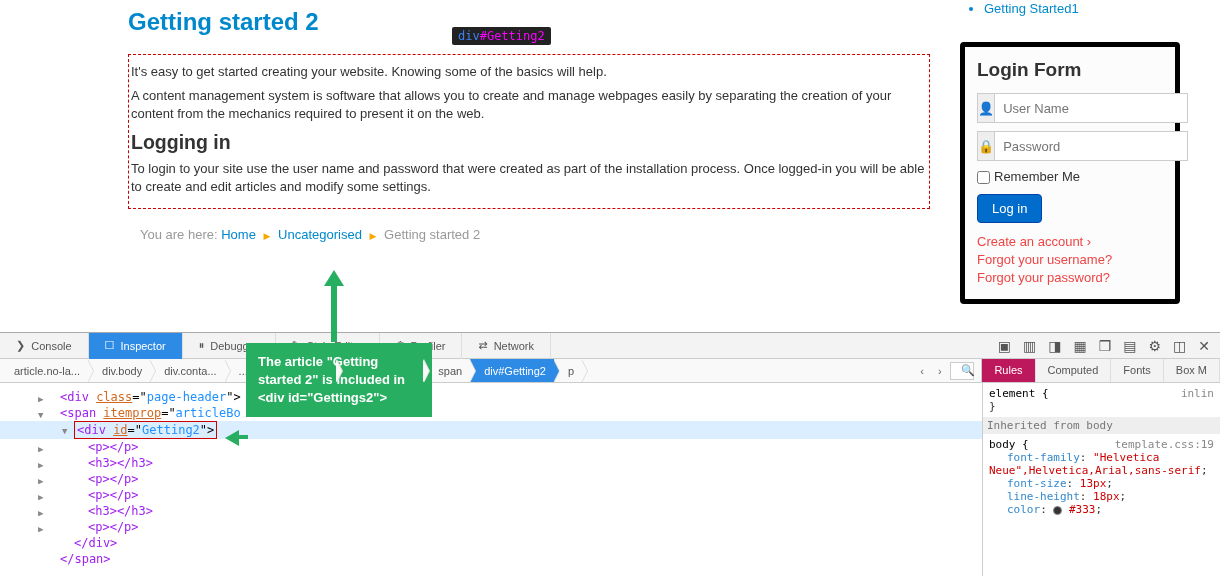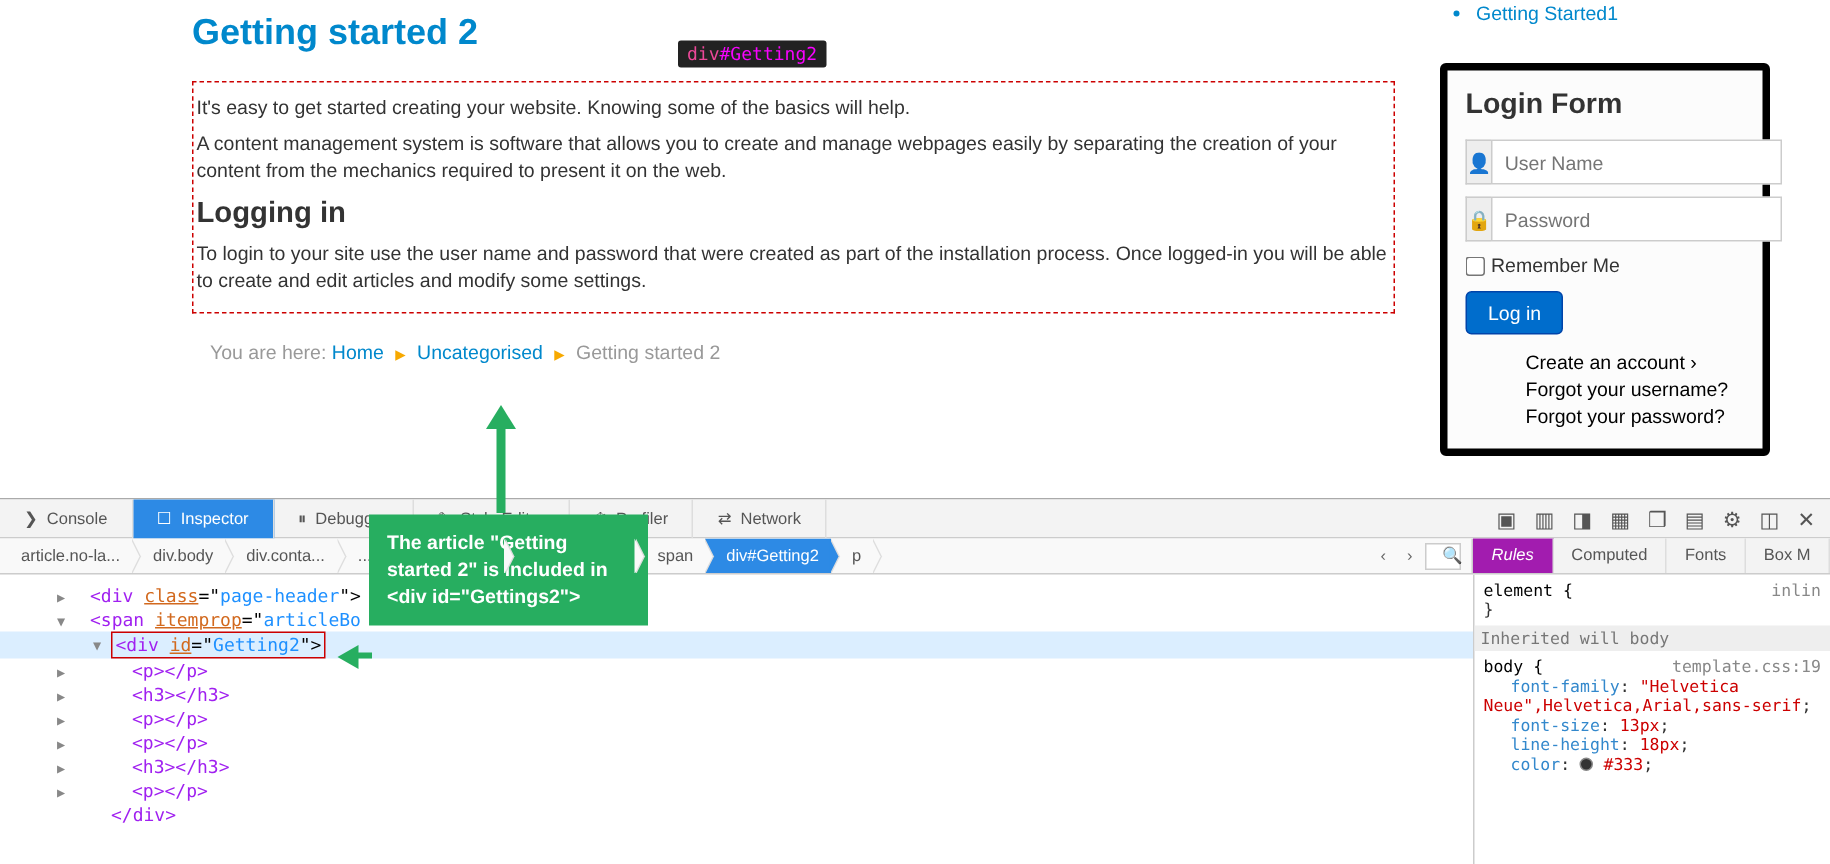--- a/index.html
+++ b/index.html
@@ -24,21 +24,21 @@
 .side-links a { color: #08c; text-decoration: none; }
 
 .login-box { border: 5px solid #000000; border-radius: 4px; padding: 12px; background: #fcfcfc; }
 .login-box h3 { font-size: 19px; font-weight: bold; margin-bottom: 12px; color: #333; }
 .input-wrap { display: flex; margin-bottom: 8px; }
 .input-addon { width: 26px; height: 30px; background: #eee; border: 1px solid #ccc; border-right: none; display: flex; align-items: center; justify-content: center; color: #555; }
 .input-wrap input { flex: 1; height: 30px; border: 1px solid #ccc; padding: 0 8px; font-size: 13px; color: #999; }
 .check-row { margin: 4px 0 10px 0; display: flex; align-items: flex-end; gap: 4px; }
 .login-btn { background: #006dcc; border: 1px solid #0044aa; color: #fff; padding: 6px 14px; border-radius: 4px; font-size: 13px; cursor: pointer; }
 .login-links { margin-top: 10px; }
-.login-links a { display: block; color: #000000; text-decoration: none; line-height: 18px; margin-left: 40px; }
+.login-links a { display: block; color: #ef4444; text-decoration: none; line-height: 18px; }
 
 
 .devtools { flex: 1; display: flex; flex-direction: column; border-top: 1px solid #aaa; background: #fff; font-family: Arial, sans-serif; font-size: 11px; }
 .dt-tabs { display: flex; align-items: center; height: 26px; border-bottom: 1px solid #ccc; background: #f3f3f3; }
 .dt-tab { padding: 0 16px; height: 26px; display: flex; align-items: center; gap: 6px; color: #555; border-right: 1px solid #ddd; cursor: pointer; }
 .dt-tab.active { background: #2d8ae5; color: #fff; }
 .dt-icons-right { margin-left: auto; display: flex; gap: 12px; padding-right: 10px; color: #555; }
 .dt-icons-right span { cursor: pointer; font-size: 14px; }
 
 .dt-breadcrumb { display: flex; align-items: center; height: 24px; border-bottom: 1px solid #ccc; background: #f9f9f9; font-size: 11px; color: #555; overflow: hidden; }
@@ -57,32 +57,32 @@
 .dt-dom .twisty { position: absolute; left: -12px; top: 2px; font-size: 9px; color: #888; cursor: pointer; }
 .dt-dom .tag { color: #a020f0; }
 .dt-dom .attr-name { color: #d2691e; text-decoration: underline; }
 .dt-dom .attr-val { color: #1e90ff; }
 .dt-dom .selected { background: #dbeeff; }
 .dt-dom .sel-box { border: 1px solid #c00; display: inline-block; padding: 0 2px; }
 
 .dt-css { width: 238px; border-left: 1px solid #ccc; display: flex; flex-direction: column; }
 .dt-css-tabs { display: flex; height: 24px; border-bottom: 1px solid #ccc; background: #f3f3f3; align-items: center; }
 .dt-css-tab { flex: none; padding: 0 12px; height: 24px; display: flex; align-items: center; color: #555; cursor: pointer; border-right: 1px solid #ddd; }
-.dt-css-tab.active { background: #a21caf; color: #fff; font-style: italic; }
+.dt-css-tab.active { background: #be185d; color: #fff; }
 .dt-css-body { flex: 1; padding: 4px 6px; font-family: Consolas, monospace; font-size: 11px; overflow: auto; }
 .dt-css-body .sel { color: #000; }
 .dt-css-body .src { float: right; color: #888; }
 .dt-css-body .prop { color: #3388cc; padding-left: 18px; }
 .dt-css-body .val { color: #c00; }
 .dt-css-body .inherited { background: #eee; padding: 2px 4px; margin: 4px -6px; color: #777; }
 .dt-css-body .swatch { display: inline-block; width: 9px; height: 9px; border-radius: 50%; background: #333; border: 1px solid #888; vertical-align: middle; }
 
 
 .tooltip-box { position: absolute; top: 27px; left: 452px; background: #222; color: #f803ff; font-family: Consolas, monospace; font-size: 12px; padding: 2px 6px; border-radius: 2px; }
-.tooltip-box .tt-tag { color: #ec4899; }
+.tooltip-box .tt-tag { color: #3b82f6; }
 .callout { position: absolute; left: 246px; top: 343px; width: 186px; background: #27ae60; color: #fff; font-size: 13px; font-weight: bold; padding: 10px 12px; line-height: 18px; }
 .arrow-line { position: absolute; left: 331px; top: 282px; width: 6px; height: 60px; background: #27ae60; }
 .arrow-head { position: absolute; left: 324px; top: 270px; width: 0; height: 0; border-left: 10px solid transparent; border-right: 10px solid transparent; border-bottom: 16px solid #27ae60; }
 .arrow-left { position: absolute; left: 225px; top: 430px; width: 0; height: 0; border-top: 8px solid transparent; border-bottom: 8px solid transparent; border-right: 14px solid #27ae60; }
 .arrow-left-line { position: absolute; left: 238px; top: 435px; width: 10px; height: 4px; background: #27ae60; }
 
 em { font-style: italic; }
 </style>
 </head>
 <body>
@@ -201,26 +201,27 @@
         <div class="line" style="padding-left:10px;"><span class="twisty">▶</span><span class="tag">&lt;div </span><span class="attr-name">class</span><span>="</span><span class="attr-val">page-header</span><span>"&gt;</span></div>
         <div class="line" style="padding-left:10px;"><span class="twisty">▼</span><span class="tag">&lt;span </span><span class="attr-name">itemprop</span><span>="</span><span class="attr-val">articleBo</span></div>
         <div class="line selected" style="padding-left:24px;margin-left:-50px;padding-left:74px;"><span class="twisty" style="left:62px;">▼</span><span class="sel-box"><span class="tag">&lt;div </span><span class="attr-name">id</span><span>="</span><span class="attr-val">Getting2</span><span>"&gt;</span></span></div>
         <div class="line" style="padding-left:38px;"><span class="twisty">▶</span><span class="tag">&lt;p&gt;&lt;/p&gt;</span></div>
         <div class="line" style="padding-left:38px;"><span class="twisty">▶</span><span class="tag">&lt;h3&gt;&lt;/h3&gt;</span></div>
         <div class="line" style="padding-left:38px;"><span class="twisty">▶</span><span class="tag">&lt;p&gt;&lt;/p&gt;</span></div>
         <div class="line" style="padding-left:38px;"><span class="twisty">▶</span><span class="tag">&lt;p&gt;&lt;/p&gt;</span></div>
         <div class="line" style="padding-left:38px;"><span class="twisty">▶</span><span class="tag">&lt;h3&gt;&lt;/h3&gt;</span></div>
         <div class="line" style="padding-left:38px;"><span class="twisty">▶</span><span class="tag">&lt;p&gt;&lt;/p&gt;</span></div>
         <div class="line" style="padding-left:24px;"><span class="tag">&lt;/div&gt;</span></div>
+        <div class="line" style="padding-left:10px;"><span class="tag">&lt;/span&gt;</span></div>
       </div>
       <div class="dt-css">
         <div class="dt-css-body">
           <div><span class="sel">element {</span><span class="src">inlin</span></div>
           <div><span>}</span></div>
-          <div class="inherited">Inherited will body</div>
+          <div class="inherited">Inherited from body</div>
           <div><span class="sel">body {</span><span class="src">template.css:19</span></div>
           <div><span class="prop">font-family</span>: <span class="val">"Helvetica Neue",Helvetica,Arial,sans-serif</span>;</div>
           <div><span class="prop">font-size</span>: <span class="val">13px</span>;</div>
           <div><span class="prop">line-height</span>: <span class="val">18px</span>;</div>
           <div><span class="prop">color</span>: <span class="swatch"></span> <span class="val">#333</span>;</div>
         </div>
       </div>
     </div>
   </div>
 </div>

